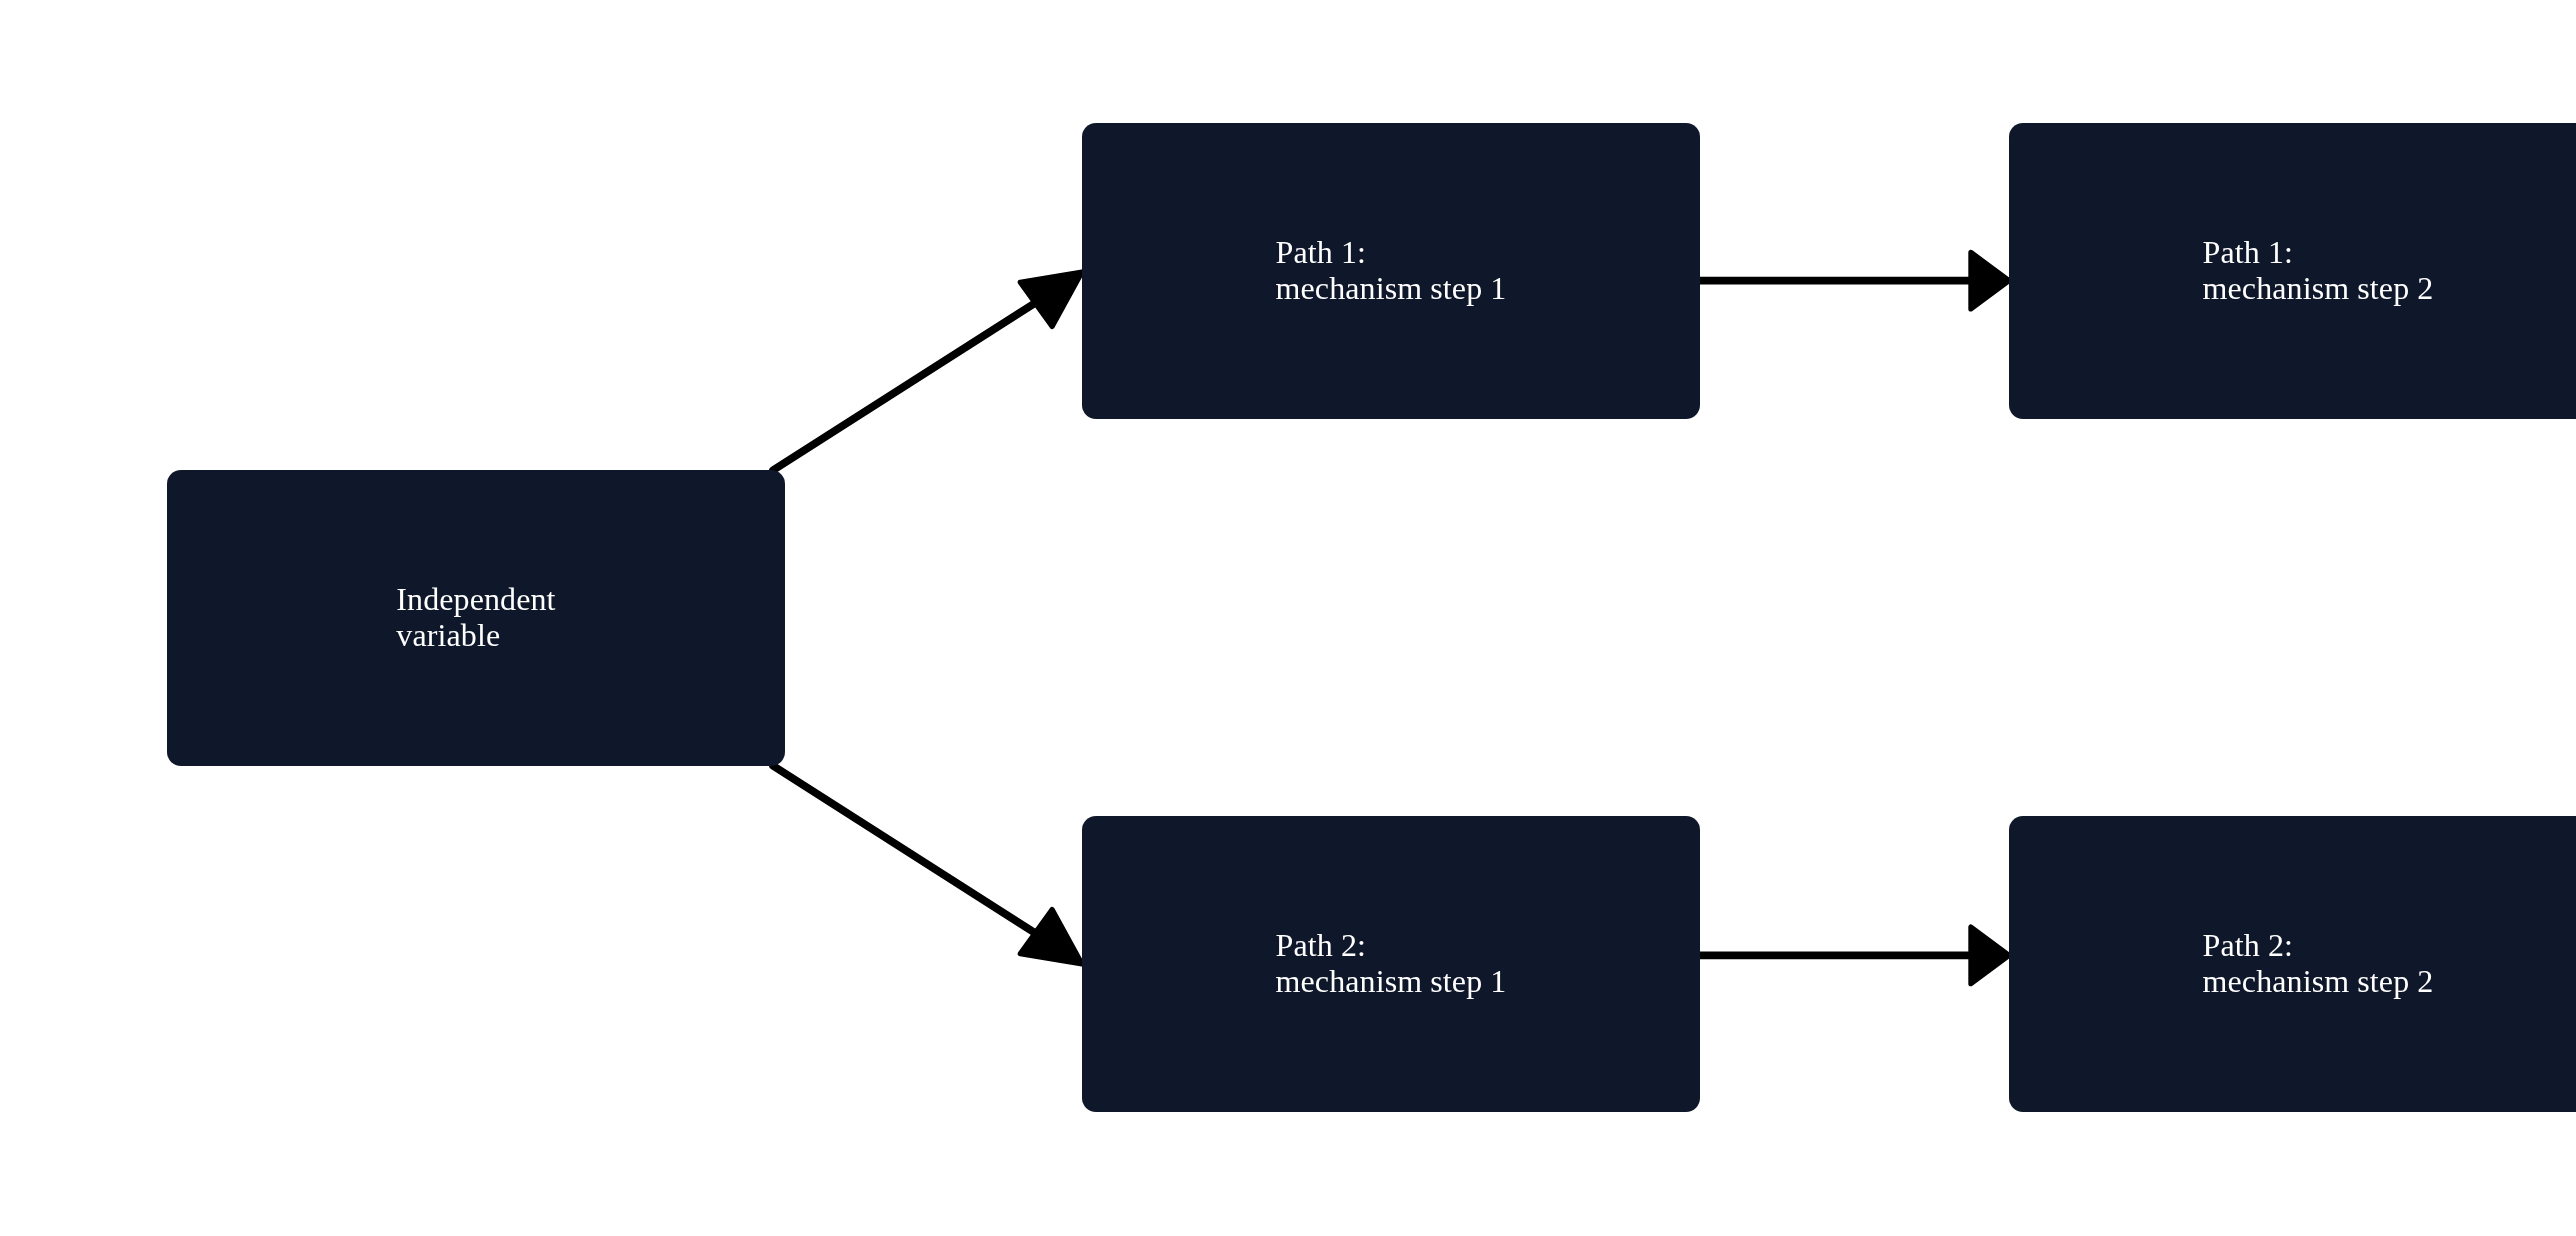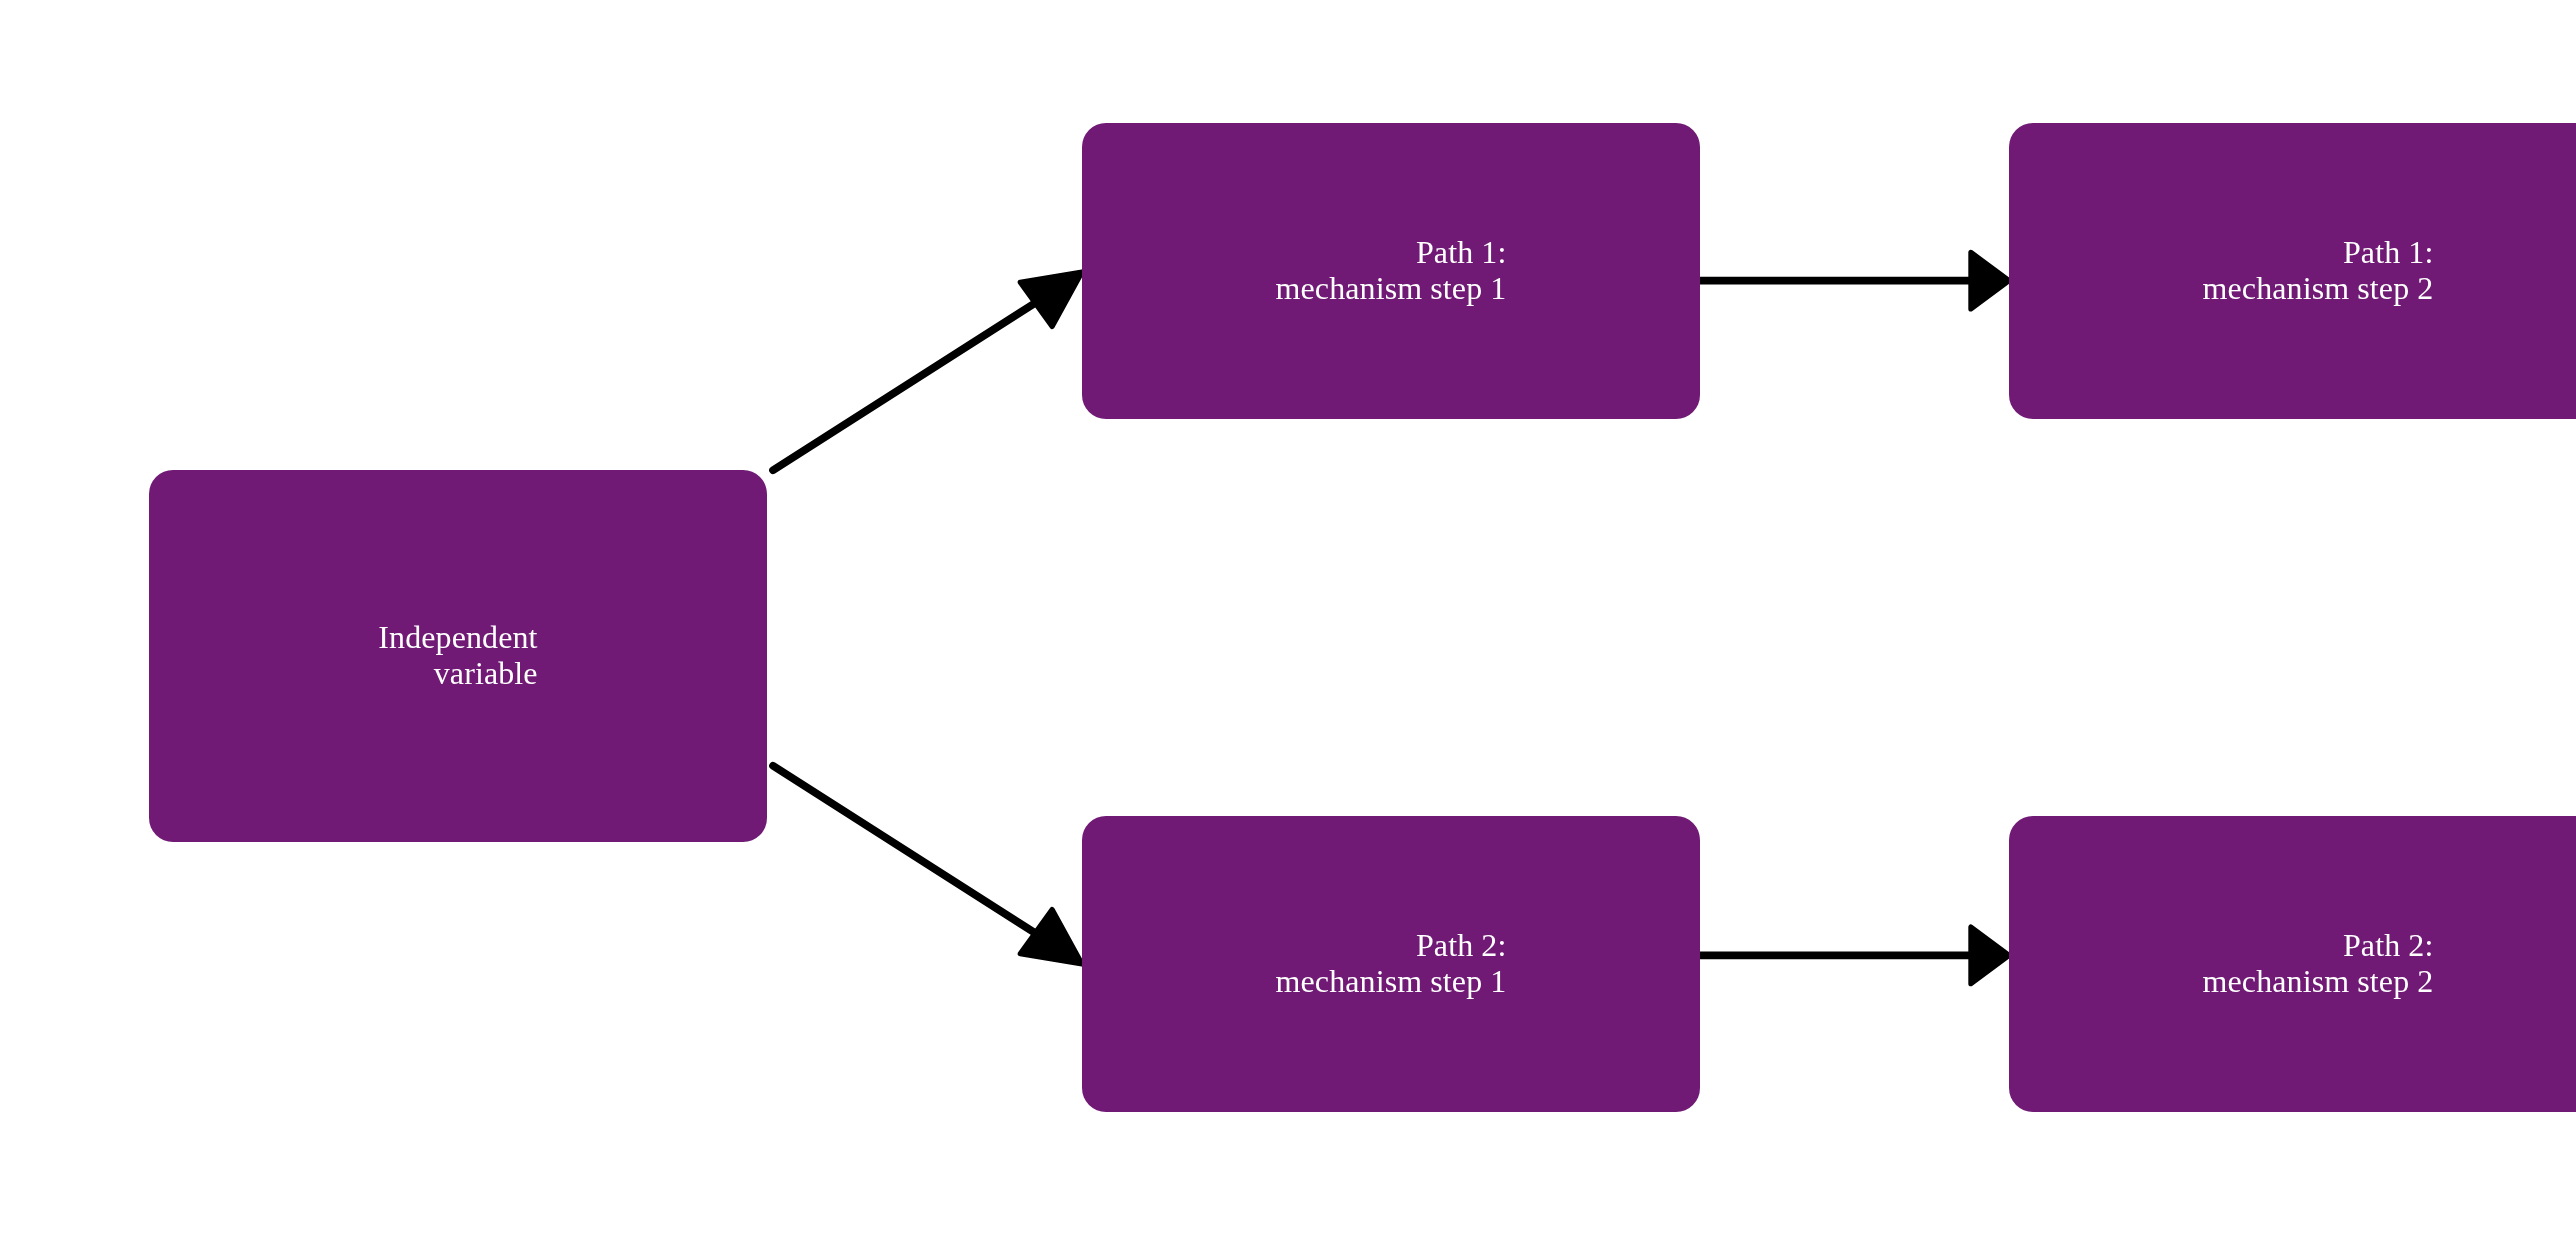--- a/index.html
+++ b/index.html
@@ -22,37 +22,37 @@
     position: absolute;
     left: 0;
     top: 0;
     width: 3709px;
     height: 1236px;
     pointer-events: none;
   }
   .node {
     position: absolute;
     box-sizing: border-box;
-    background: #701a75;
-    border-radius: 24px;
+    background: #0f172a;
+    border-radius: 14px;
     display: flex;
     align-items: center;
     justify-content: center;
-    text-align: right;
+    text-align: left;
   }
   .node-label {
     color: #ffffff;
     font-family: "Liberation Serif", "DejaVu Serif", serif;
     font-size: 32px;
     line-height: 1.12;
     letter-spacing: 0.1px;
     white-space: pre-line;
     font-weight: 400;
   }
-  .node-independent { left: 149px;  top: 470px;  width: 618px; height: 372px; }
+  .node-independent { left: 167px;  top: 470px;  width: 618px; height: 296px; }
   .node-p1s1       { left: 1082px; top: 123px;  width: 618px; height: 296px; }
   .node-p1s2       { left: 2009px; top: 123px;  width: 618px; height: 296px; }
   .node-p2s1       { left: 1082px; top: 816px; width: 618px; height: 296px; }
   .node-p2s2       { left: 2009px; top: 816px; width: 618px; height: 296px; }
 </style>
 </head>
 <body>
 
 <div id="canvas">
 

